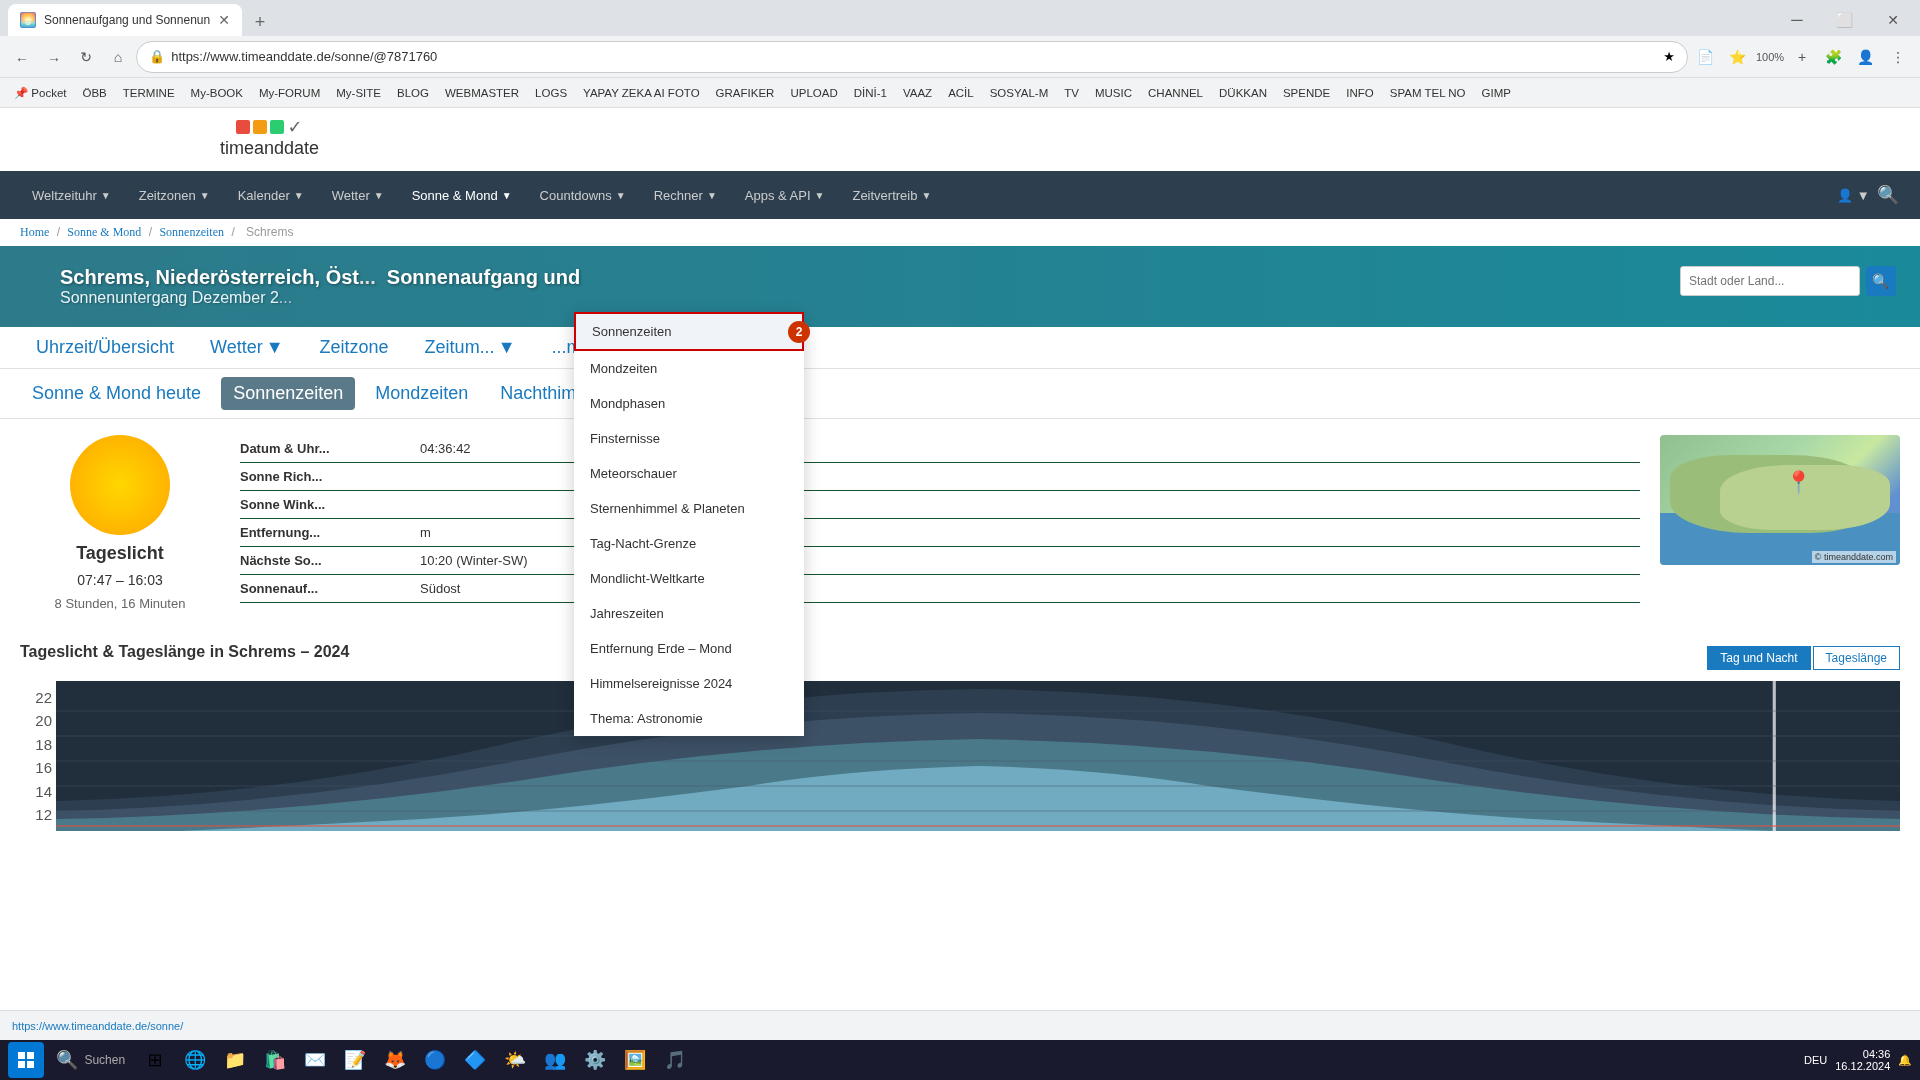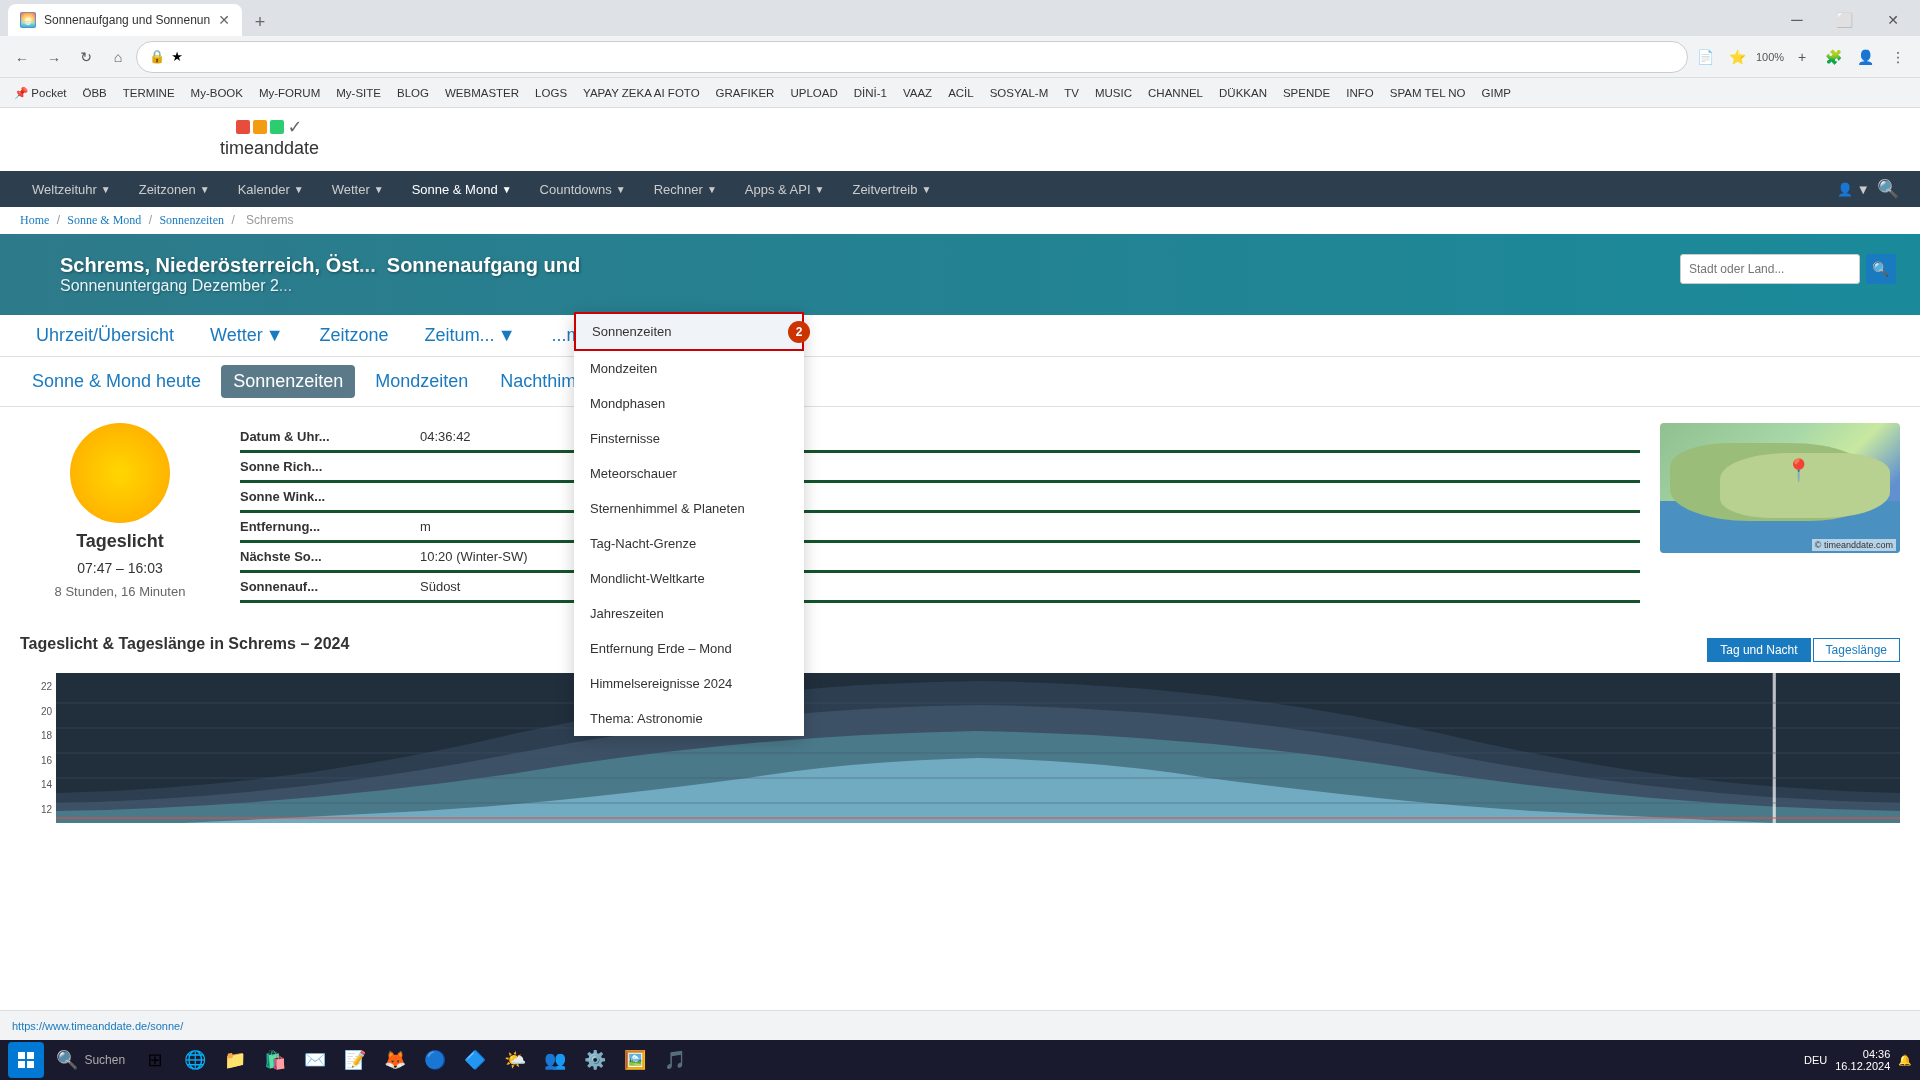--- a/index.html
+++ b/index.html
@@ -29,21 +29,21 @@
     .website { width: 100%; height: 100%; position: relative; overflow: hidden; }
 
     
     .site-header { background: #fff; padding: 12px 20px; display: flex; align-items: center; justify-content: space-between; }
     .logo-area { display: flex; flex-direction: column; align-items: center; }
     .logo-icon { display: flex; gap: 3px; }
     .logo-square { width: 14px; height: 14px; border-radius: 2px; }
     .logo-text { font-size: 18px; color: #333; font-weight: normal; }
 
     
-    .site-nav { background: #2d3e4e; padding: 18px 20px; display: flex; align-items: center; height: 36px; gap: 4px; }
+    .site-nav { background: #2d3e4e; padding: 18px 20px; display: flex; align-items: center; height: 48px; gap: 4px; }
     .nav-item { color: #ccc; font-size: 13px; padding: 0 12px; height: 44px; display: flex; align-items: center; gap: 4px; cursor: pointer; white-space: nowrap; }
     .nav-dropdown { font-size: 10px; }
     .nav-right { margin-left: auto; display: flex; align-items: center; gap: 8px; }
     .nav-search-btn { color: #ccc; font-size: 18px; cursor: pointer; }
     .nav-user { color: #ccc; font-size: 13px; cursor: pointer; display: flex; align-items: center; gap: 3px; }
 
     
     .breadcrumb { background: #fff; padding: 6px 20px; font-size: 12px; color: #666; }
     .breadcrumb a { color: #1a7abf; text-decoration: none; font-family: Liberation Serif, serif; }
     .breadcrumb span { color: #999; margin: 0 4px; }
@@ -68,21 +68,21 @@
     
     
     .sun-widget { width: 200px; display: flex; flex-direction: column; align-items: center; gap: 8px; }
     .sun-circle { width: 100px; height: 100px; background: radial-gradient(circle, #FFD700, #FFA500); border-radius: 50%; }
     .sun-label { font-size: 18px; font-weight: bold; color: #333; }
     .sun-time { font-size: 14px; color: #333; }
     .sun-duration { font-size: 13px; color: #666; }
 
     
     .info-table { flex: 1; }
-    .info-row { display: flex; padding: 6px 0; border-bottom: 3px solid #14532d; font-size: 13px; }
+    .info-row { display: flex; padding: 6px 0; border-bottom: 1px solid #14532d; font-size: 13px; }
     .info-label { font-weight: bold; color: #333; min-width: 180px; }
     .info-value { color: #333; }
 
     
     .chart-section { padding: 16px 20px; background: #fff; }
     .chart-title { font-size: 16px; font-weight: bold; color: #333; margin-bottom: 12px; }
     .chart-controls { float: right; display: flex; gap: 2px; }
     .chart-btn { padding: 4px 12px; font-size: 12px; cursor: pointer; border: 1px solid #1a7abf; background: #fff; color: #1a7abf; }
     .chart-btn.active { background: #1a7abf; color: #fff; }
 
@@ -184,20 +184,21 @@
     </div>
 
     <div class="address-bar-row">
       <div class="nav-btn">←</div>
       <div class="nav-btn">→</div>
       <div class="nav-btn">↻</div>
       <div class="nav-btn">⌂</div>
 
       <div class="address-bar">
         <span>🔒</span>
+        <span class="url-text">https://www.timeanddate.de/sonne/@7871760</span>
         <span>★</span>
       </div>
 
       <div class="toolbar-icons">
         <div class="toolbar-icon">📄</div>
         <div class="toolbar-icon">⭐</div>
         <div class="toolbar-icon" style="font-size:11px;">100%</div>
         <div class="toolbar-icon">+</div>
         <div class="toolbar-icon">🧩</div>
         <div class="toolbar-icon">👤</div>
@@ -460,21 +461,21 @@
         <div class="chart-section">
           <div style="display:flex;align-items:center;justify-content:space-between;">
             <div class="chart-title">Tageslicht &amp; Tageslänge in Schrems – 2024</div>
             <div class="chart-controls">
               <button class="chart-btn active">Tag und Nacht</button>
               <button class="chart-btn">Tageslänge</button>
             </div>
           </div>
 
           <div style="display:flex;margin-top:8px;">
-            <div style="width:36px;display:flex;flex-direction:column;justify-content:space-between;padding:8px 4px;font-size:10px;color:#555;text-align:right;">
+            <div style="width:36px;display:flex;flex-direction:column;justify-content:space-between;padding:8px 4px;font-size:15px;color:#555;text-align:right;">
               <span>22</span>
               <span>20</span>
               <span>18</span>
               <span>16</span>
               <span>14</span>
               <span>12</span>
             </div>
             <div style="flex:1;height:150px;background:#2c3e50;position:relative;overflow:hidden;">
               
               <svg width="100%" height="100%" viewBox="0 0 880 150" preserveAspectRatio="none">

